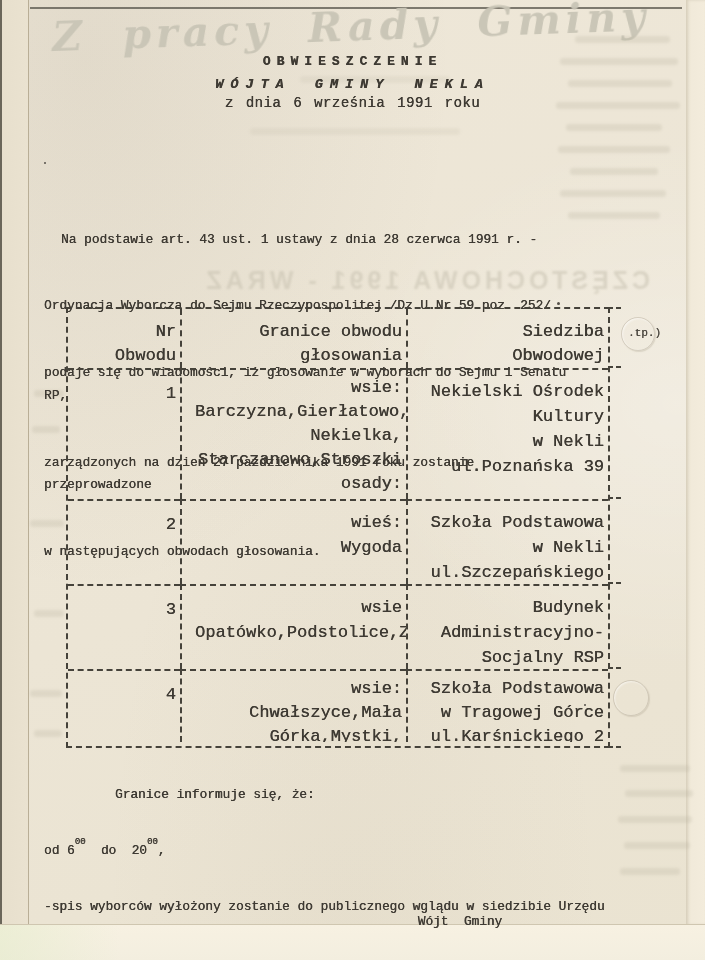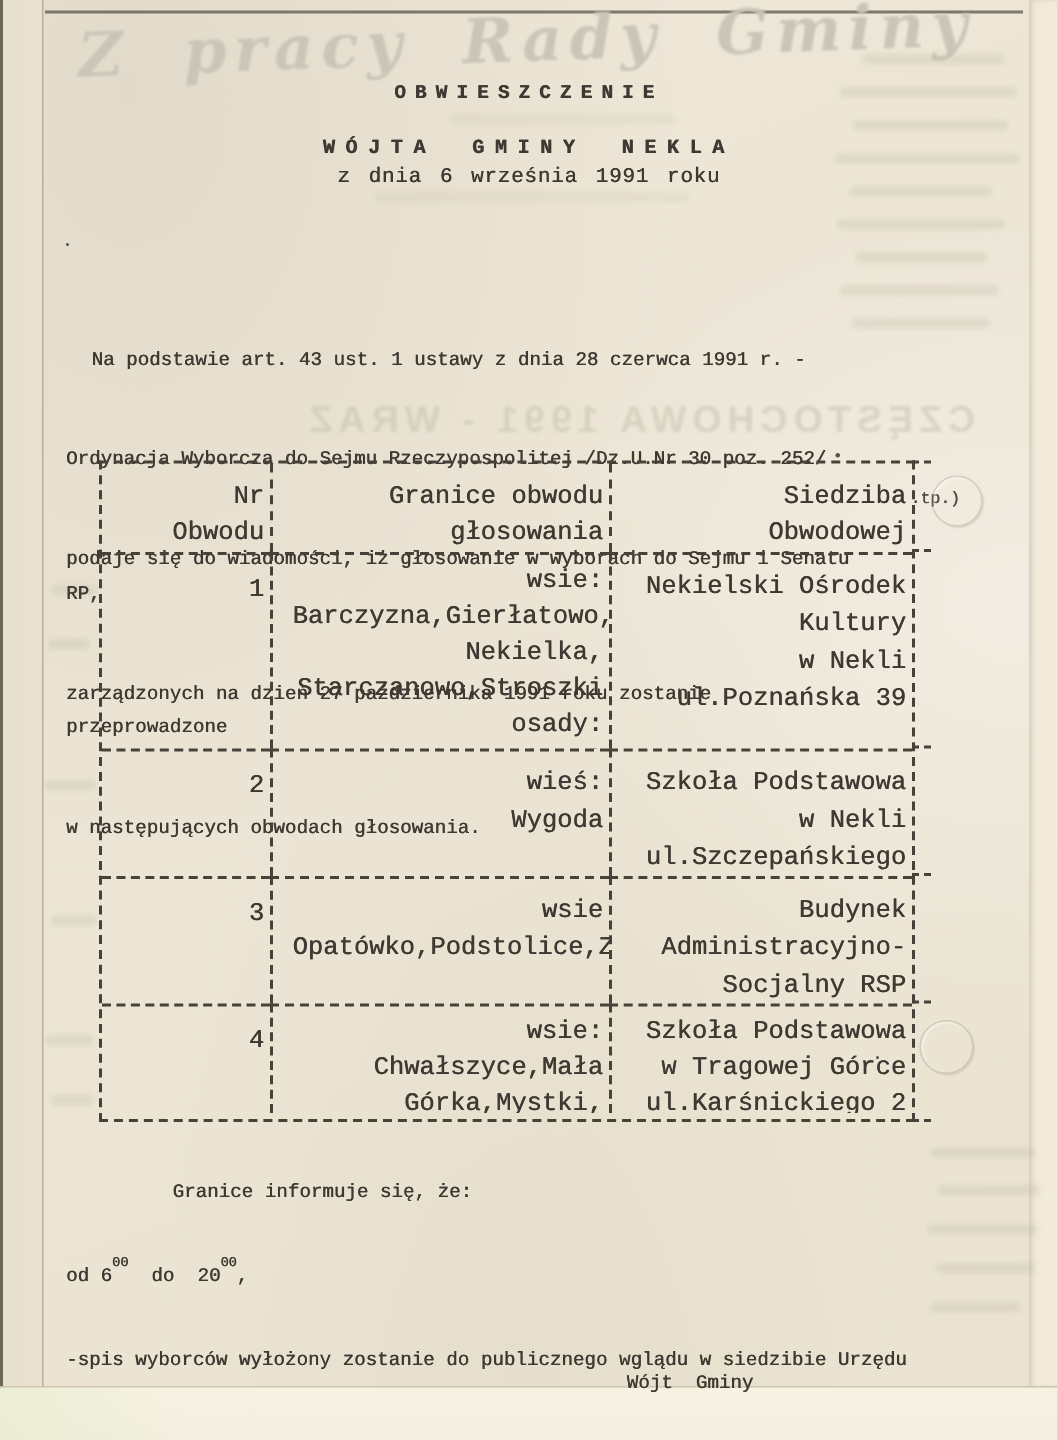--- a/index.html
+++ b/index.html
@@ -40,33 +40,33 @@
     font-size:41px;color:#c9c5b6;letter-spacing:5px;word-spacing:16px;
     transform:rotate(-2deg);filter:blur(.6px);opacity:.95;white-space:nowrap;
   }
   .ghost-headline{
     position:absolute;left:38px;top:266px;width:612px;height:32px;
     font-family:"Liberation Sans","DejaVu Sans",sans-serif;font-weight:bold;
     font-size:25px;letter-spacing:4px;color:#c7c1b0;
     transform:scaleX(-1);filter:blur(1.2px);opacity:.55;white-space:nowrap;
   }
   .ghost-note{
-    position:absolute;left:607px;top:327px;font-size:11px;color:#7e796d;opacity:.9;
+    position:absolute;left:628px;top:327px;font-size:11px;color:#7e796d;opacity:.9;
   }
   .gbar{position:absolute;height:7px;background:var(--ghost);opacity:.25;
     filter:blur(1.6px);border-radius:3px;}
   .punch{position:absolute;border-radius:50%;
     border:1px solid rgba(140,130,110,.28);
     box-shadow:inset 1px 1px 2px rgba(255,255,255,.55), 1px 1px 1px rgba(160,150,130,.28);}
   .speck{position:absolute;background:#55514a;border-radius:50%;}
   
   .tw{color:var(--ink);text-shadow:.3px 0 0 currentColor;white-space:pre-wrap;}
   .title-block{position:absolute;left:0;top:54px;width:705px;text-align:center;}
   .title-1{font-size:13px;font-weight:bold;letter-spacing:6px;}
-  .title-2{margin-top:23px;font-size:13.5px;font-weight:bold;letter-spacing:7px;word-spacing:9px;}
+  .title-2{margin-top:8px;font-size:13.5px;font-weight:bold;letter-spacing:7px;word-spacing:9px;font-style:italic;}
   .title-3{margin-top:3px;font-size:14px;letter-spacing:.5px;word-spacing:3px;}
   .intro{position:absolute;left:44px;top:156px;width:540px;font-size:12.8px;line-height:22.3px;}
   .intro .ln:first-child{padding-left:17px;margin-top:28px;}
   
   .doc-table{
     position:absolute;left:66px;top:307px;width:544px;height:441px;
     box-sizing:border-box;border:2px dashed var(--bord);
     display:grid;grid-template-columns:112px 226px 202px;
     grid-template-rows:59px 131px 85px 85px 73px;
   }
@@ -134,21 +134,21 @@
   <div class="speck" style="left:584px;top:704px;width:2px;height:2px"></div>
 
   <div class="title-block">
     <div class="tw title-1">OBWIESZCZENIE</div>
     <div class="tw title-2">WÓJTA GMINY NEKLA</div>
     <div class="tw title-3">z dnia 6 września 1991 roku</div>
   </div>
 
   <div class="intro tw">
     <div class="ln">Na podstawie art. 43 ust. 1 ustawy z dnia 28 czerwca 1991 r. -</div>
-    <div class="ln">Ordynacja Wyborcza do Sejmu Rzeczypospolitej /Dz.U.Nr 30 poz. 252/</div>
+    <div class="ln">Ordynacja Wyborcza do Sejmu Rzeczypospolitej /Dz.U.Nr 59 poz. 252/</div>
     <div class="ln">podaje się do wiadomości, iż głosowanie w wyborach do Sejmu i Senatu RP,</div>
     <div class="ln">zarządzonych na dzień 27 października 1991 roku zostanie przeprowadzone</div>
     <div class="ln">w następujących obwodach głosowania.</div>
   </div>
 
   <div class="doc-table">
     <div class="cell hd">Nr  Obwodu</div>
     <div class="cell hd c2">Granice obwodu głosowania</div>
     <div class="cell hd c3">Siedziba Obwodowej
 Komisji Wyborczej</div>

